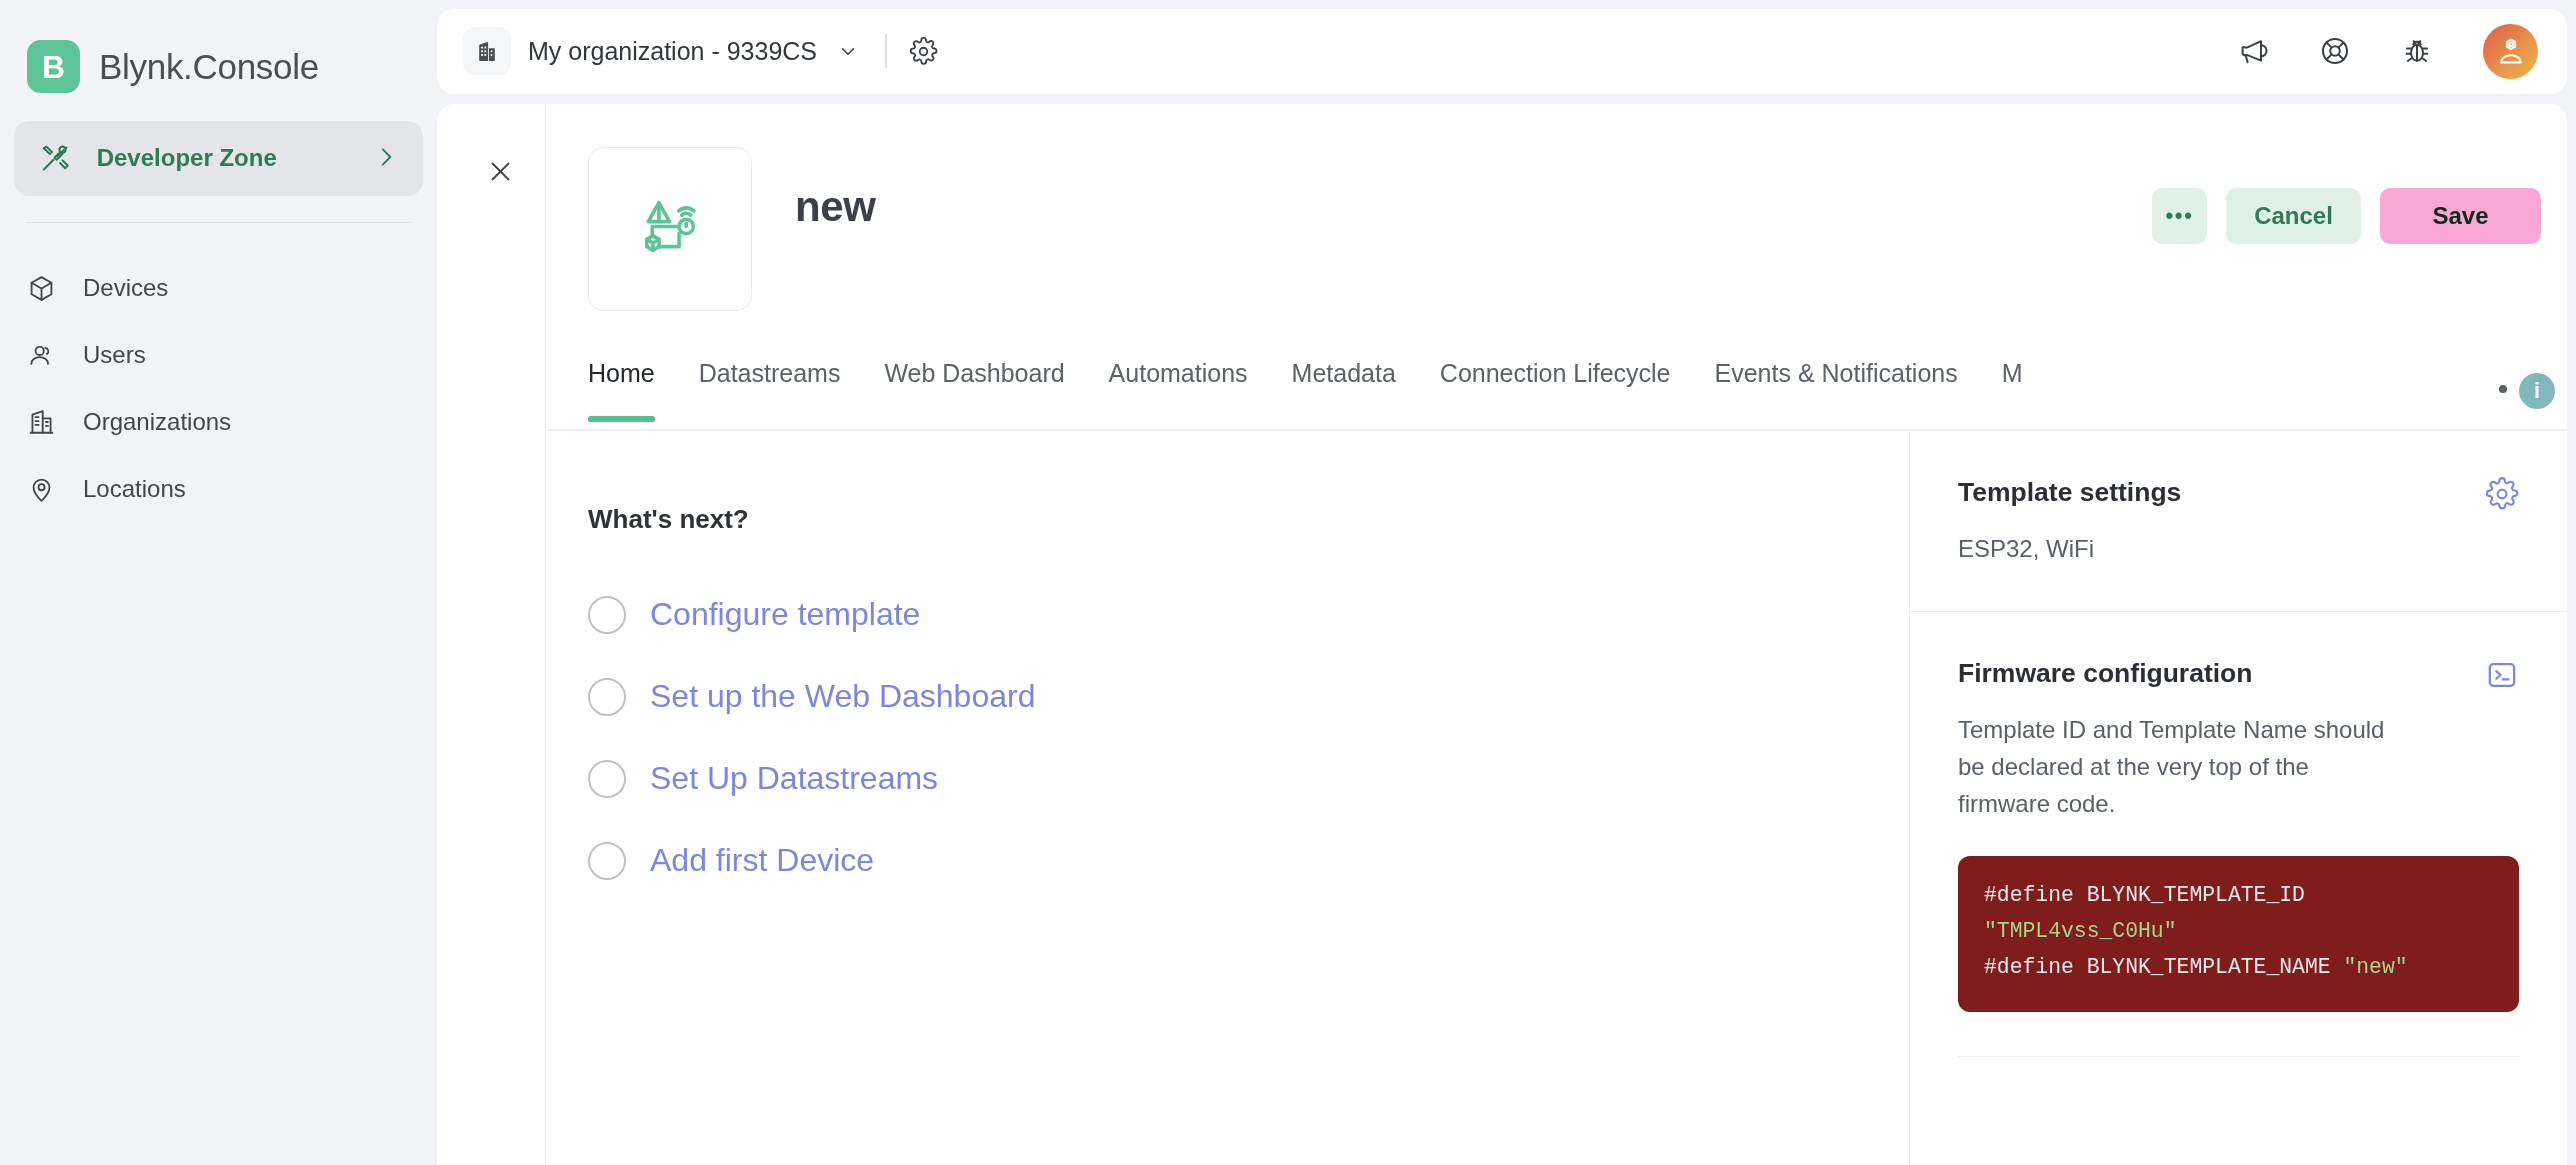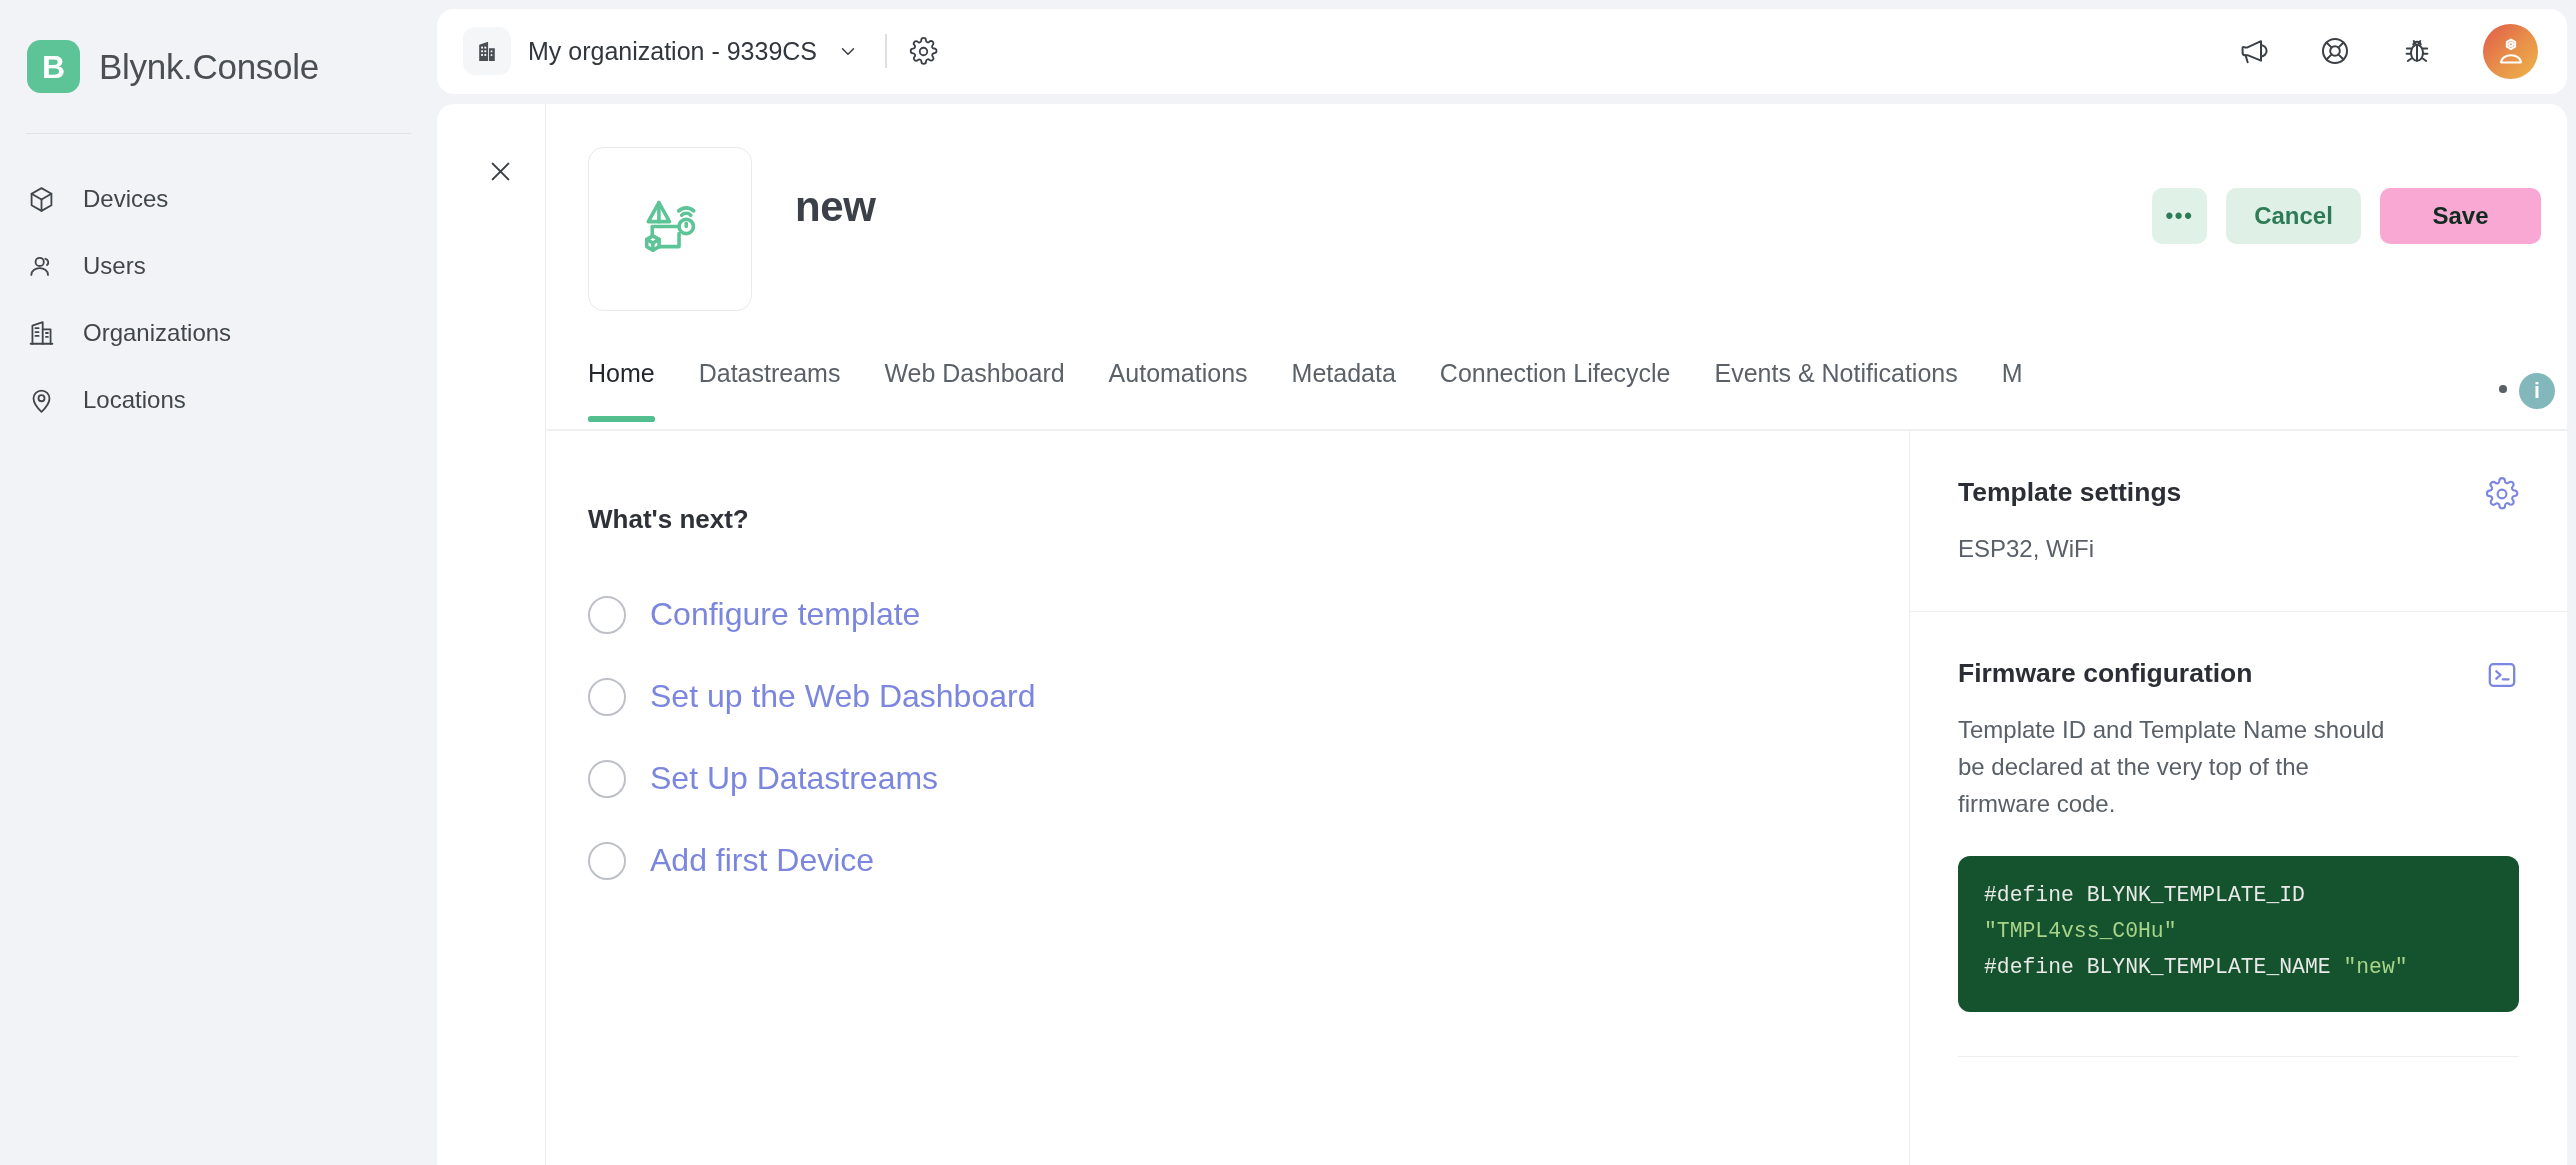--- a/index.html
+++ b/index.html
@@ -187,39 +187,57 @@
   
   .side-card { padding: 46px 48px 0 48px; position: relative; }
   .side-card + .side-card { border-top: 0.9px solid #eceef1; }
   .side-head { display: flex; align-items: flex-start; }
   .side-title { font-size: 26.5px; font-weight: bold; color: #2b2f35; }
   .side-ico { margin-left: auto; cursor: pointer; display: flex; align-items: center; justify-content: center; }
   .side-sub { margin-top: 19px; font-size: 24px; color: #596069; line-height: 1.55; max-width: 444px; }
   .card-pad-bottom { padding-bottom: 44px; }
 
   .code-block {
-    margin: 34px 0 0 0; background: #14532d; border-radius: 12px;
+    margin: 34px 0 0 0; background: #7f1d1d; border-radius: 12px;
     padding: 22px 32px 26px 26px;
     font-family: "Liberation Mono", monospace;
     font-size: 21.4px; line-height: 1.68; color: #e9e9e9;
     white-space: pre-wrap; word-break: break-word;
   }
   .code-str { color: #a8d48a; }
   .side-divider { height: 0.9px; background: #eceef1; margin-top: 44px; }
 </style>
 </head>
 <body>
 
 <div id="sidebar">
 
   <div class="brand">
     <div class="brand-mark">B</div>
     <div class="brand-name">Blynk.Console</div>
   </div>
 
+  <div class="dev-zone">
+    <span class="nav-ico">
+      <svg width="31" height="31" viewBox="0 0 24 24" fill="none" stroke="#2e7b55" stroke-width="1.6" stroke-linecap="round" stroke-linejoin="round">
+        <path d="M3 20.5l7.5-7.5"></path>
+          <path d="M13.5 10.5L20.5 3.5"></path>
+        <path d="M2.8 4.2l2.2-1.4 4.2 4.2-1.6 1.6-4.2-4.2z"></path>
+        <circle cx="17.4" cy="5.2" r="2.4"></circle>
+        <path d="M15.7 6.9l-4.4 4.4 1.6 1.6 4.4-4.4"></path>
+        <path d="M17.5 13.5l4 4-2 2-4-4"></path>
+      </svg>
+    </span>
+    <span class="dz-label">Developer Zone</span>
+    <span>
+      <svg width="26" height="26" viewBox="0 0 24 24" fill="none" stroke="#2e7b55" stroke-width="1.7" stroke-linecap="round" stroke-linejoin="round">
+        <polyline points="9 5 16 12 9 19"></polyline>
+      </svg>
+    </span>
+  </div>
 
   <div class="sidebar-rule"></div>
 
   <div class="nav-list">
 
     <div class="nav-item">
       <span class="nav-ico">
         <svg width="29" height="29" viewBox="0 0 24 24" fill="none" stroke="#41464c" stroke-width="1.5" stroke-linecap="round" stroke-linejoin="round">
           <path d="M12 2.6l8.2 4.7v9.4L12 21.4 3.8 16.7V7.3z"></path>
           <path d="M3.8 7.3L12 12l8.2-4.7"></path>

